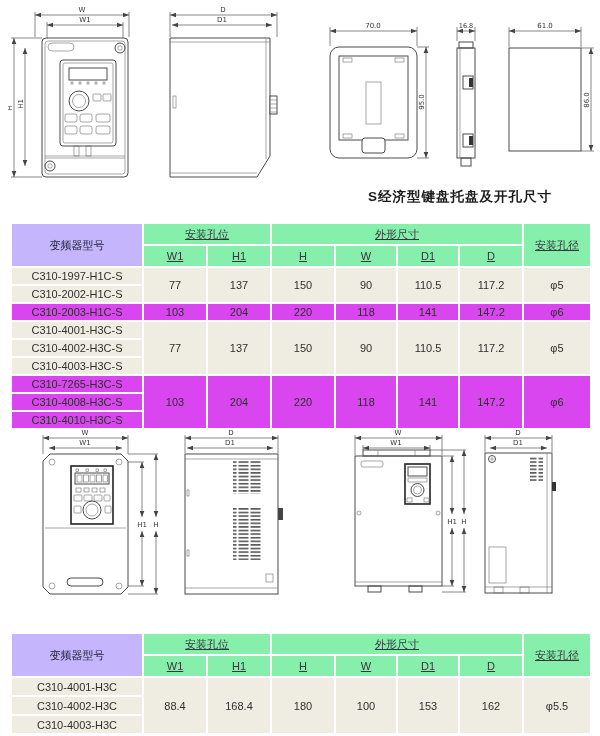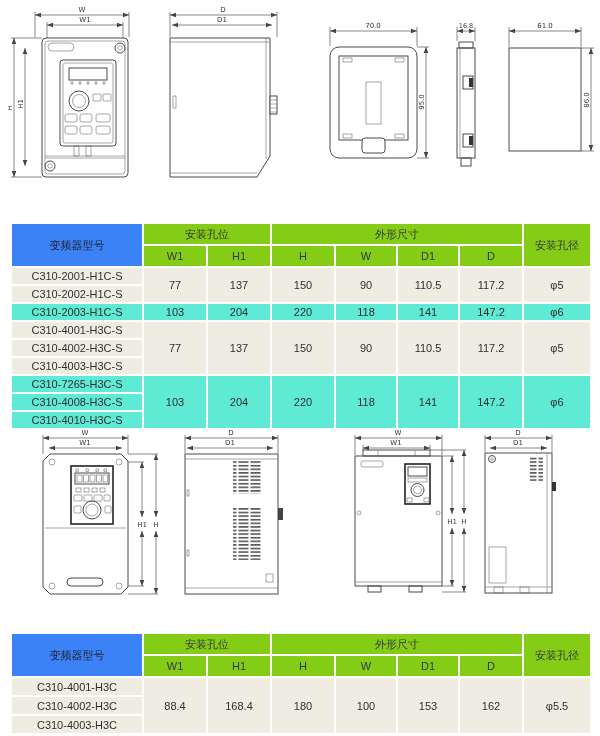--- a/index.html
+++ b/index.html
@@ -8,24 +8,24 @@
   .abs{position:absolute;}
   .caption{position:absolute;text-align:center;font-weight:bold;font-size:13.5px;
            letter-spacing:1px;color:#1b1b1b;white-space:nowrap;}
   
   table.dims{border-collapse:separate;border-spacing:2px;table-layout:fixed;width:582px;
              font-size:11px;color:#2f2f2f;}
   table.dims th{font-weight:normal;padding:0;text-align:center;vertical-align:middle;height:20px;font-size:11px;}
   table.dims td{padding:0;text-align:center;vertical-align:middle;}
   #table-plastic td{height:16px;}
   #table-standard td{height:17px;}
-  th.h-model{background:#3b82f6;color:#22263a;font-size:11.5px;}
-  th.h-teal{background:#84cc16;color:#33383a;}
+  th.h-model{background:#c4b5fd;color:#22263a;font-size:11.5px;}
+  th.h-teal{background:#86efac;color:#33383a;text-decoration:underline;}
   tr.r-beige td{background:#efede1;}
-  tr.r-lavender td{background:#5eead4;}
+  tr.r-lavender td{background:#d946ef;}
   
   .dln{stroke:#4a4a4a;stroke-width:1;fill:none;}
   .dlnF{stroke:#4a4a4a;stroke-width:1;fill:#fff;}
   .dk{stroke:#222;stroke-width:1.6;fill:none;}
   .thin{stroke:#6b6b6b;stroke-width:0.6;fill:none;}
   .dim{stroke:#555;stroke-width:0.7;fill:none;}
   .dimA{stroke:#555;stroke-width:0.7;fill:none;marker-start:url(#arr);marker-end:url(#arr);}
   text.dt{font-family:"DejaVu Sans",sans-serif;font-size:7px;fill:#333;text-anchor:middle;}
   text.dts{font-family:"DejaVu Sans",sans-serif;font-size:6.5px;fill:#333;text-anchor:middle;}
 </style>
@@ -156,20 +156,21 @@
       <line class="dim" x1="83" y1="9" x2="83" y2="29"></line>
     <line class="dimA" x1="11" y1="13" x2="83" y2="13"></line>
     <text class="dt" x="47" y="10">61.0</text>
     <rect class="dln" x="11" y="30" width="72" height="103"></rect>
     <line class="dim" x1="83" y1="30" x2="96" y2="30"></line>
       <line class="dim" x1="83" y1="133" x2="96" y2="133"></line>
     <line class="dimA" x1="93" y1="30" x2="93" y2="133"></line>
     <text class="dt" x="90.5" y="82" transform="rotate(-90 90.5 82)">86.0</text>
   </svg>
 
+  <div class="caption" style="left:345px;top:188px;width:230px">S经济型键盘托盘及开孔尺寸</div>
 
   <table class="dims abs" id="table-plastic" style="left:10px;top:222px">
       <colgroup>
         <col style="width:130px">
         <col style="width:62px">
         <col style="width:62px">
         <col style="width:62px">
         <col style="width:60px">
         <col style="width:60px">
         <col style="width:62px">
@@ -184,21 +185,21 @@
         </tr>
         <tr>
           <th class="h-teal">W1</th>
           <th class="h-teal">H1</th>
           <th class="h-teal">H</th>
           <th class="h-teal">W</th>
           <th class="h-teal">D1</th>
           <th class="h-teal">D</th>
         </tr>
         <tr class="r-beige">
-          <td class="model">C310-2001-H1C-S</td>
+          <td class="model">C310-1997-H1C-S</td>
           <td rowspan="2">77</td>
           <td rowspan="2">137</td>
           <td rowspan="2">150</td>
           <td rowspan="2">90</td>
           <td rowspan="2">110.5</td>
           <td rowspan="2">117.2</td>
           <td rowspan="2">φ5</td>
         </tr>
         <tr class="r-beige">
           <td class="model">C310-2002-H1C-S</td>

